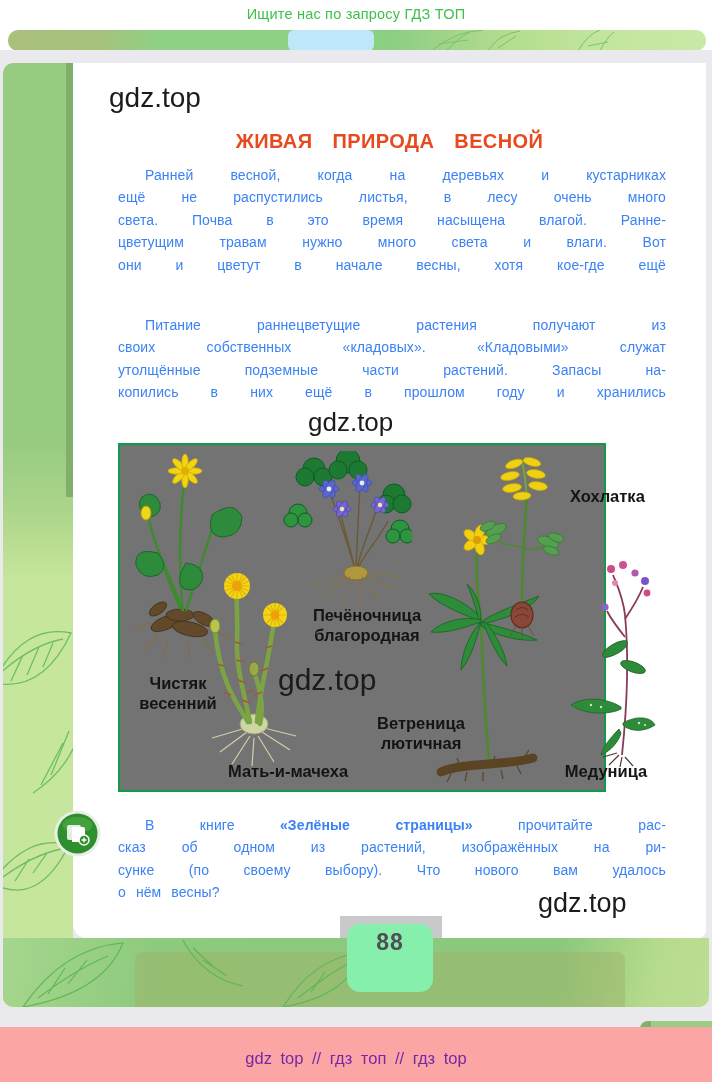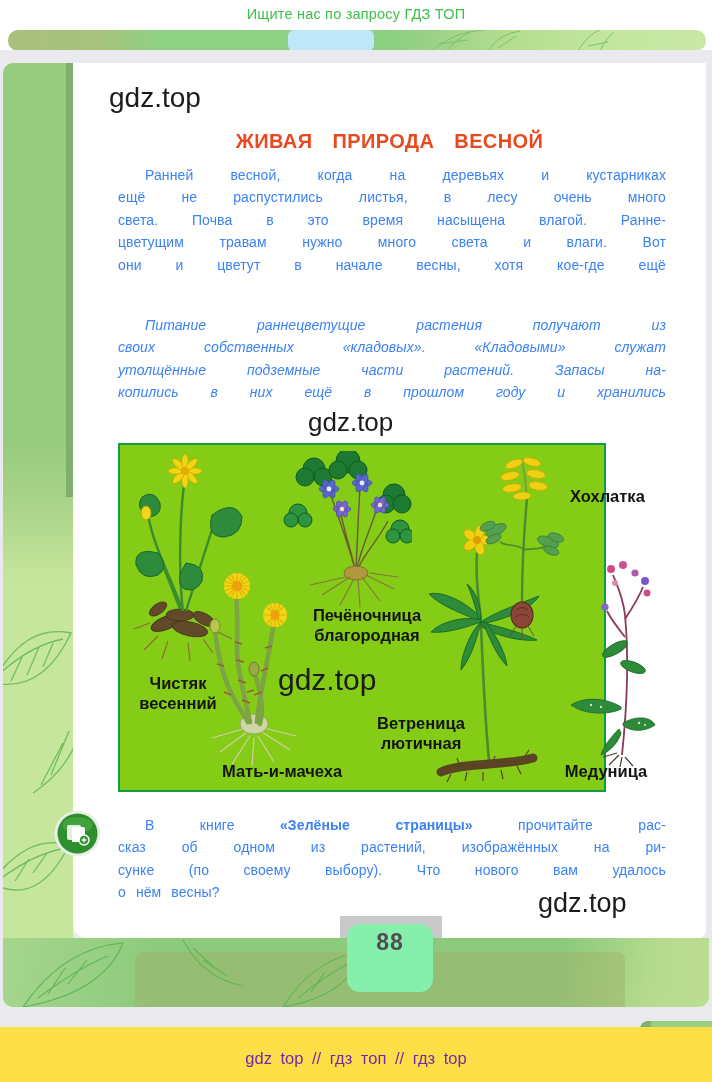--- a/index.html
+++ b/index.html
@@ -34,40 +34,40 @@
   .wm3 { left:158px; top:218px; font-size:30px; }
   .wm4 { left:465px; top:825px; font-size:27px; }
 
   .page-title { left:0; top:67px; width:633px; text-align:center; font-size:20px; font-weight:bold;
                 color:#e84a20; word-spacing:14px; letter-spacing:.4px; }
 
   .para { left:45px; width:548px; font-size:14px; color:#3b82f6; }
   .pline { line-height:22.4px; text-align:justify; text-align-last:justify; letter-spacing:.1px; }
   .pline.first { text-indent:27px; }
   .pline.end { text-align-last:left; word-spacing:6px; }
-  .p1 { top:101px; } .p2 { top:251px;font-style:italic; } .p3 { top:751px; }
+  .p1 { top:101px; } .p2 { top:251px; } .p3 { top:751px; }
   .b { font-weight:bold; }
 
-  .figure-box { left:45px; top:380px; width:488px; height:349px; background:#84cc16;
+  .figure-box { left:45px; top:380px; width:488px; height:349px; background:#737373;
                 border:2px solid #0f9b4a; }
   .plabel { position:absolute; font-size:16.5px; font-weight:bold; color:#141414;
             line-height:20px; text-align:center; }
 
   .task-icon { left:-19px; top:747px; width:47px; height:47px; }
 
   
   .pn-gray { left:340px; top:916px; width:102px; height:22px; background:#c9c9cb; }
   .pn-tab { left:347px; top:924px; width:86px; height:68px; background:#86efac; border-radius:13px;
             text-align:center; }
   .pn-tab span { display:inline-block; margin-top:5px; font-size:23px; font-weight:bold; color:#4e4e54; letter-spacing:1px; }
 
   .corner-tab { left:640px; top:1021px; width:72px; height:27px; background:#98cd82;
                 border-left:11px solid #80b16d; border-radius:8px 0 0 8px; }
 
-  .footer { left:0; top:1027px; width:712px; height:55px; background:#fde047; text-align:center; }
+  .footer { left:0; top:1027px; width:712px; height:55px; background:#fca5a5; text-align:center; }
   .footer span { display:inline-block; margin-top:22px; font-size:16.5px; color:#7527a8; word-spacing:4px; }
 </style>
 </head>
 <body>
 
 <div class="abs banner">
   <span>Ищите нас по запросу ГДЗ ТОП</span>
 </div>
 
 <div class="abs top-strip">
@@ -359,21 +359,21 @@
       <div>благородная</div>
     </div>
     <div class="plabel" style="left:8px;top:228px;width:100px;">
       <div>Чистяк</div>
       <div>весенний</div>
     </div>
     <div class="plabel" style="left:226px;top:268px;width:150px;">
       <div>Ветреница</div>
       <div>лютичная</div>
     </div>
-    <div class="plabel" style="left:82px;top:316px;width:160px;">
+    <div class="plabel" style="left:88px;top:316px;width:160px;">
       <div>Мать-и-мачеха</div>
     </div>
     <div class="plabel" style="left:426px;top:316px;width:120px;">
       <div>Медуница</div>
     </div>
 
     <span class="abs wm wm3">gdz.top</span>
   </div>
 
   <svg class="abs task-icon" width="47" height="47" viewBox="0 0 47 47">

